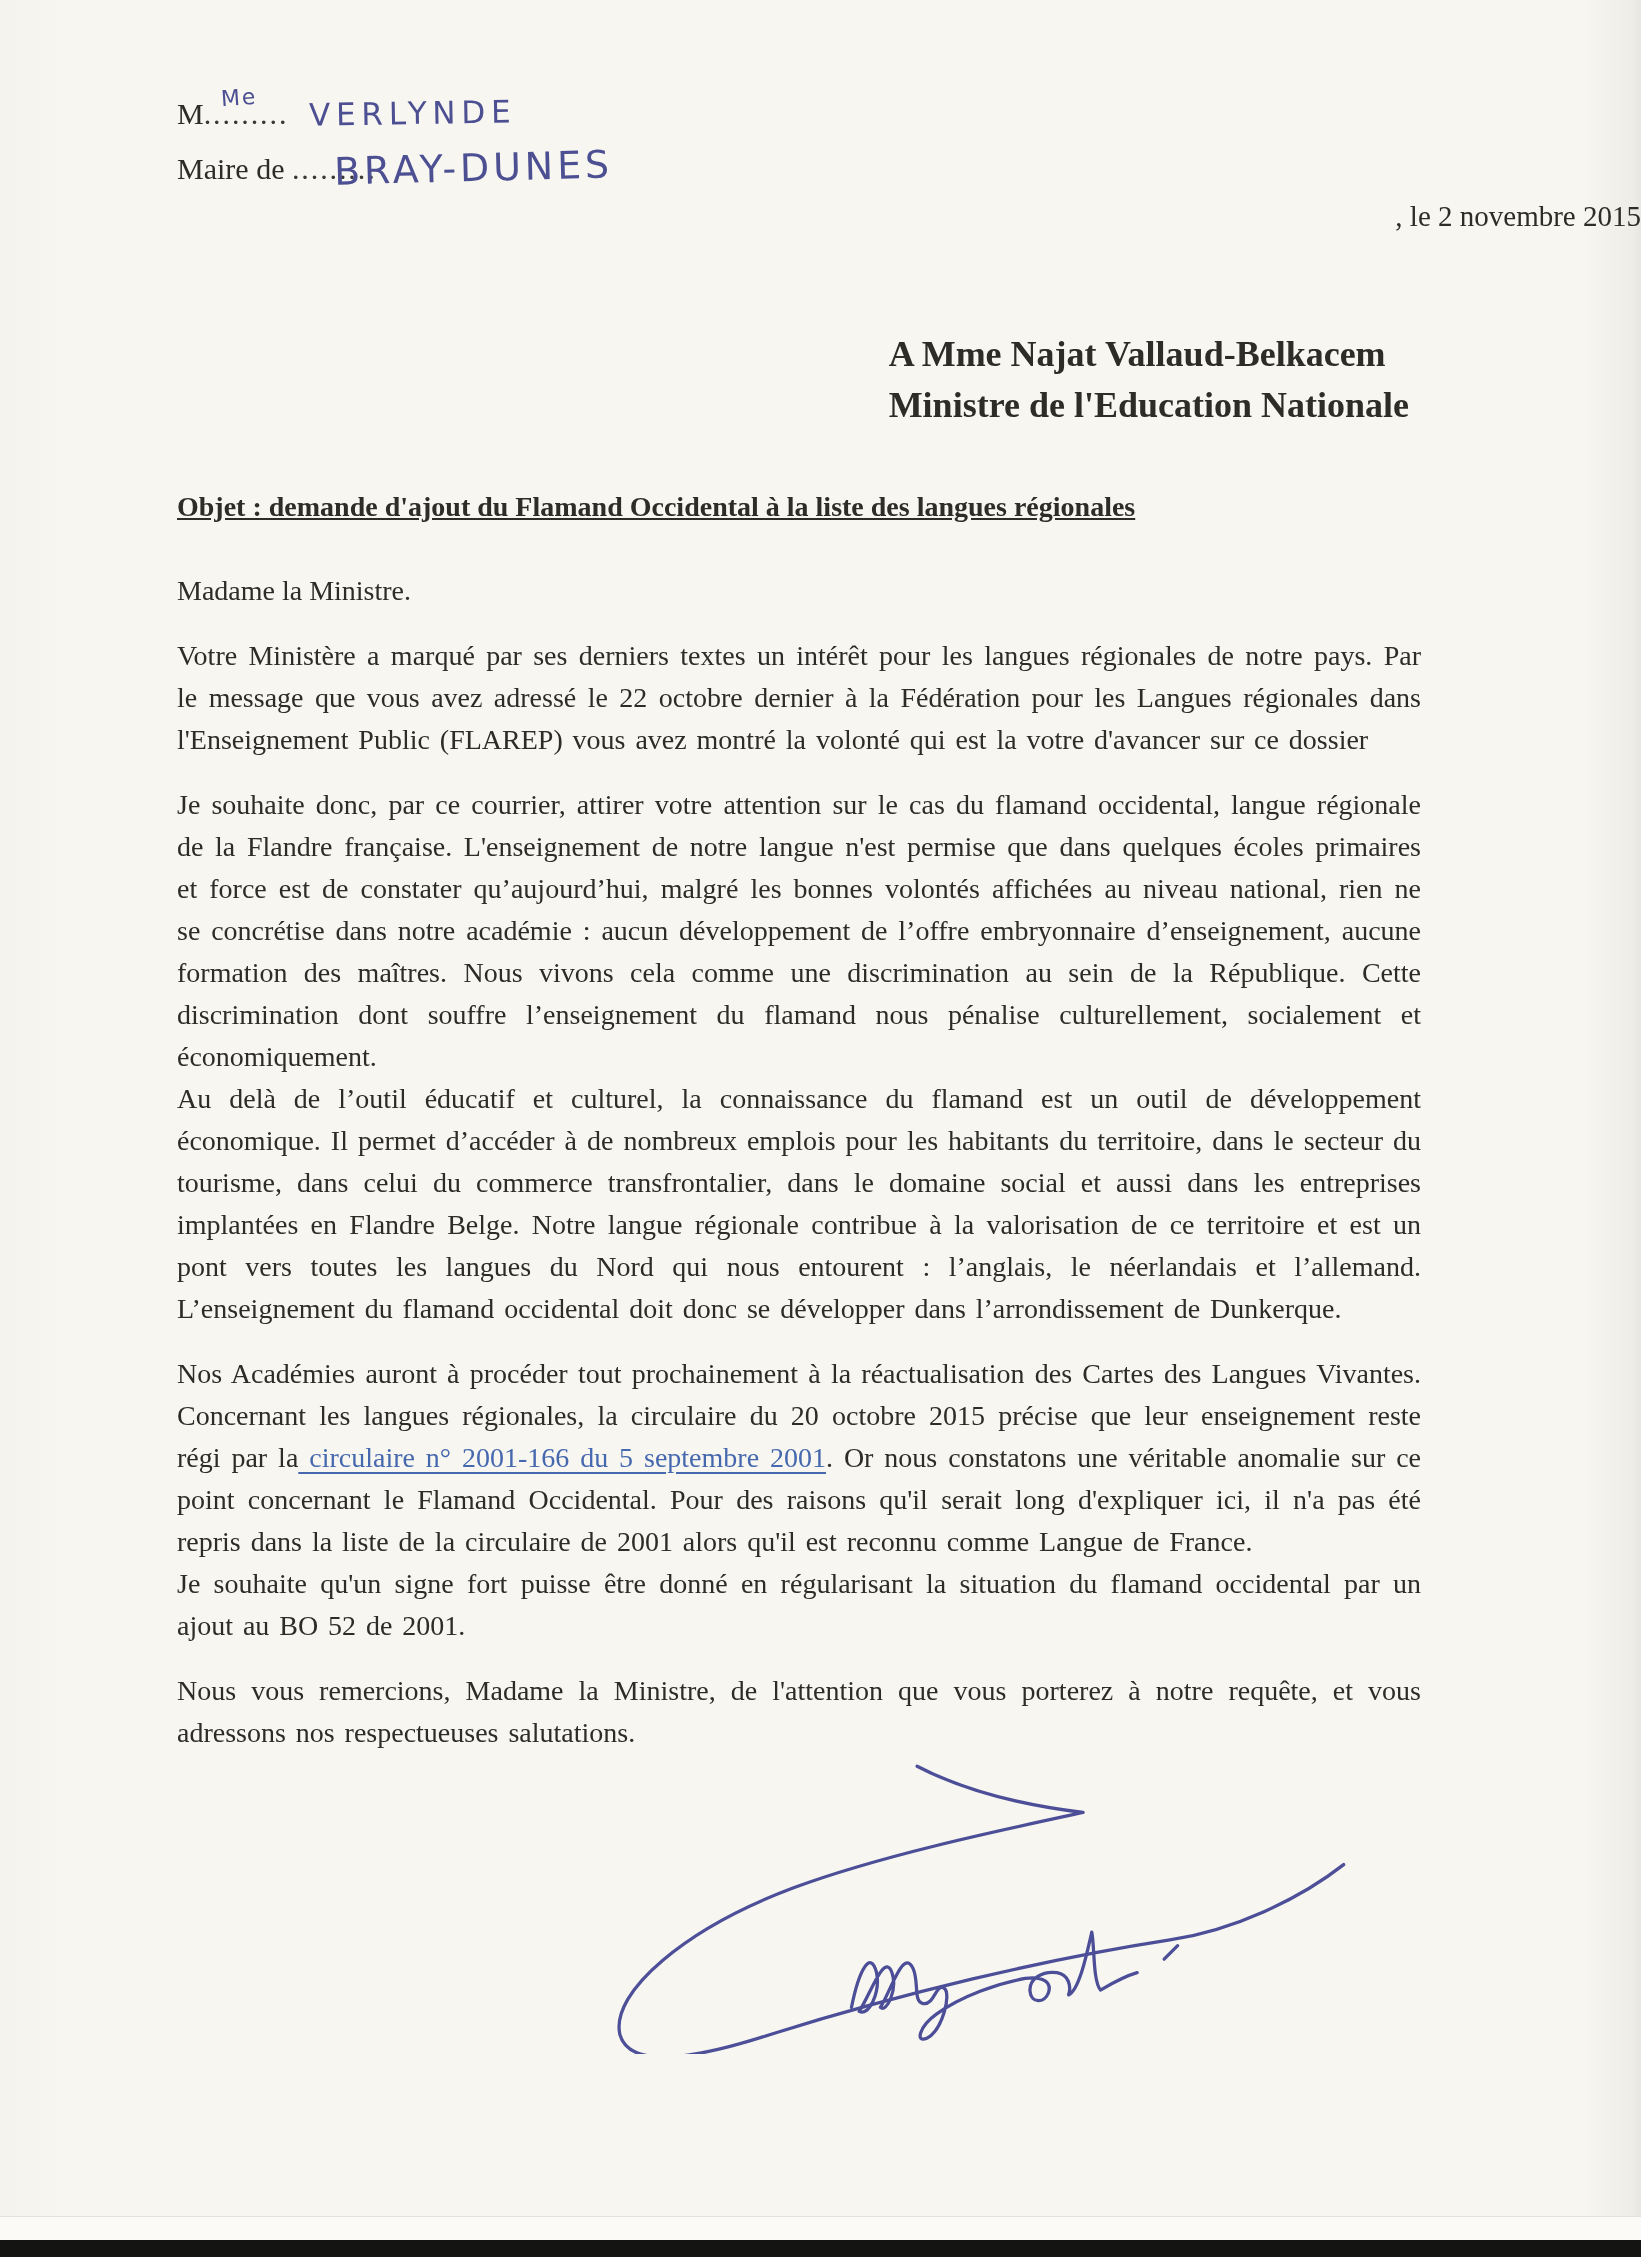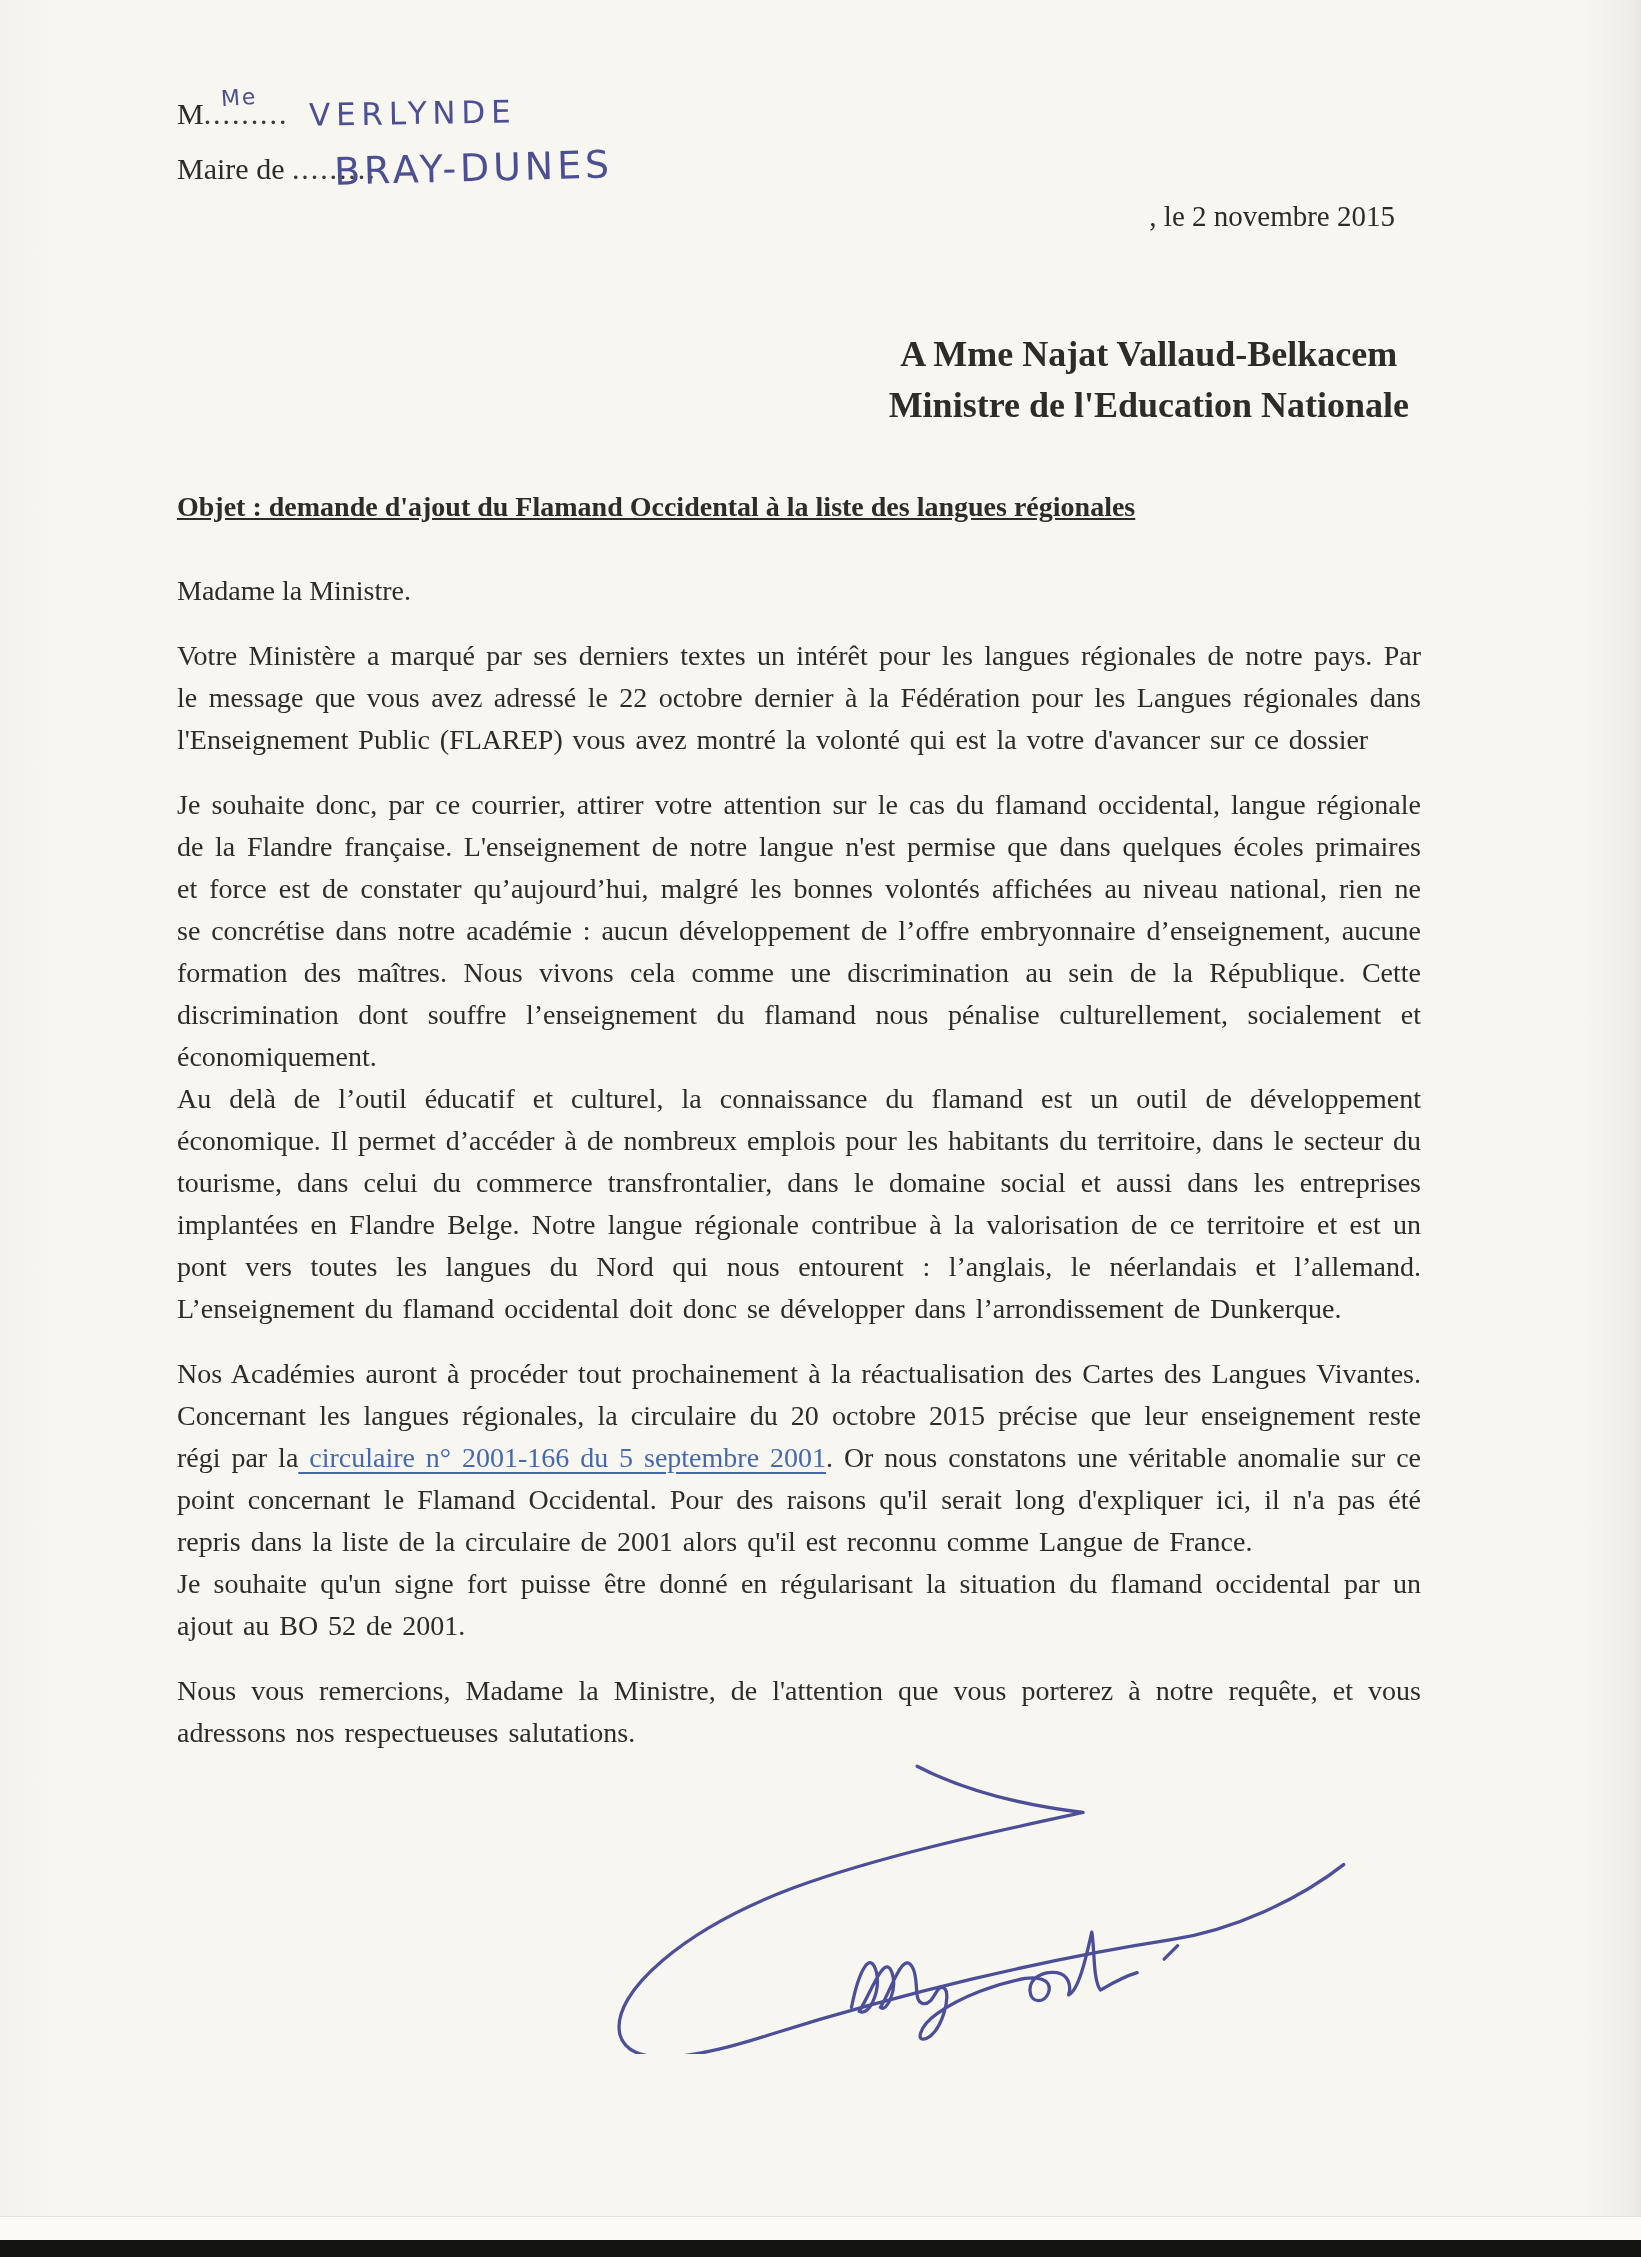--- a/index.html
+++ b/index.html
@@ -18,22 +18,22 @@
   .scan-shadow-bottom{position:absolute;left:0;right:0;bottom:17.4px;height:23px;background:#fbfaf6;border-top:1px solid #e2e1db;}
   .scan-bar-bottom{position:absolute;left:0;right:0;bottom:0;height:17.4px;background:#141412;}
   
   .sender{padding:87px 0 0 177px;font-size:30px;line-height:52px;}
   .sender-line{position:relative;white-space:nowrap;}
   .dots{letter-spacing:1.9px;color:#3a3833;}
   .hw{font-family:"DejaVu Sans",sans-serif;color:#4c4f91;}
   .hw-sup{position:absolute;left:44px;top:-15.4px;font-size:22px;letter-spacing:1.9px;transform:rotate(-4deg);}
   .hw-name{font-size:31px;letter-spacing:5.8px;margin-left:13.5px;transform:rotate(-1deg);display:inline-block;}
   .hw-city{font-size:38px;letter-spacing:3.9px;margin-left:-50px;transform:rotate(-1.5deg);display:inline-block;position:relative;top:1.9px;}
-  .date-line{margin-top:1.9px;text-align:right;padding-right:246px;font-size:29px;line-height:39px;}
-  .recipient{width:max-content;margin:93px 232px 0 auto;text-align:center;font-weight:bold;font-size:36px;line-height:51px;}
+  .date-line{margin-top:1.9px;text-align:right;font-size:29px;line-height:39px;}
+  .recipient{width:max-content;margin:93px 232px 0 auto;text-align:left;font-weight:bold;font-size:36px;line-height:51px;}
   .subject{margin:54px 217px 0 177px;font-weight:bold;font-size:28px;line-height:43px;text-decoration:underline;}
   .subject .line{display:block;white-space:pre-wrap;}
   
   .salutation{margin:42px 222px 0 177px;font-size:28px;line-height:42px;}
   .para{margin:23px 220px 0 177px;font-size:28px;line-height:42px;text-align:justify;word-spacing:2.9px;}
   .para.nogap{margin-top:0;}
   .doc-link{color:#4568ae;text-decoration:underline;text-decoration-color:#4568ae;text-decoration-thickness:1.9px;text-underline-offset:4.8px;cursor:pointer;}
   
   .signature-wrap{margin:9.7px 0 0 589px;width:772px;height:290px;}
 </style>

